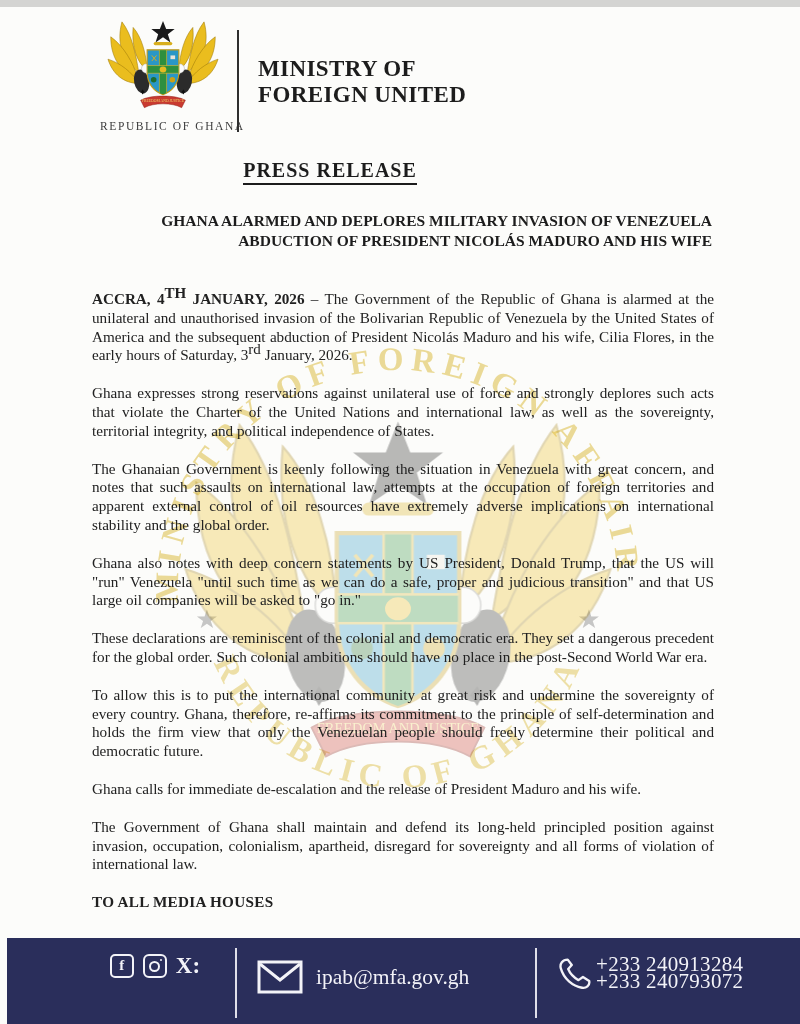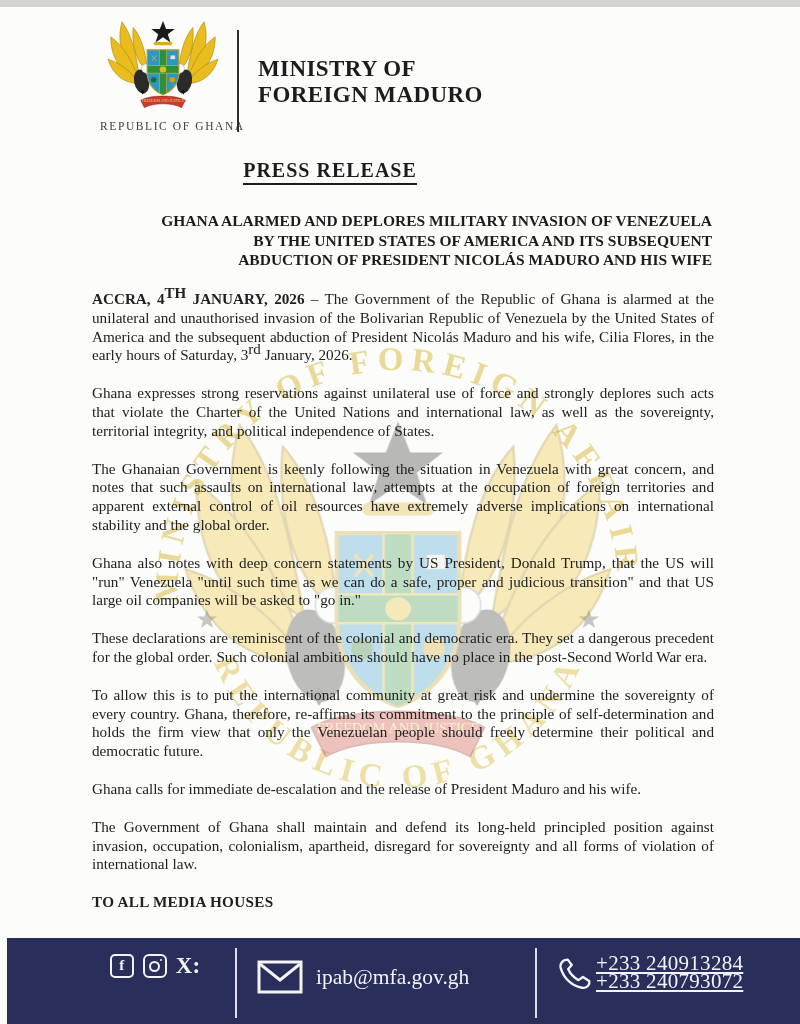--- a/index.html
+++ b/index.html
@@ -50,21 +50,21 @@
   }
   .ig-icon { position:relative; width:20px; height:20px; border:2px solid #f3f3f8; border-radius:6px; }
   .ig-lens { position:absolute; left:4.5px; top:4.5px; width:7px; height:7px; border:2px solid #f3f3f8; border-radius:50%; }
   .ig-dot { position:absolute; right:2.5px; top:2.5px; width:2.5px; height:2.5px; background:#f3f3f8; border-radius:50%; }
   .x-label { font-size:23px; font-weight:bold; }
   .social-handle { font-size:22px; margin-top:2px; white-space:nowrap; }
   .footer-divider { position:absolute; top:10px; width:2px; height:70px; background:rgba(243,243,248,0.9); }
   .divider-1 { left:228px; } .divider-2 { left:528px; }
   .footer-email { position:absolute; left:250px; top:22px; display:flex; align-items:center; gap:13px; }
   .email-text { font-size:21.5px; white-space:nowrap; }
-  .footer-phone { position:absolute; left:550px; top:17px; display:flex; gap:5px;text-decoration:underline; }
+  .footer-phone { position:absolute; left:550px; top:17px; display:flex; align-items:center; gap:5px; }
   .phone-lines { font-size:21px; line-height:17.5px; letter-spacing:0.3px; white-space:nowrap; }
 </style>
 </head>
 <body>
 
 <svg width="0" height="0" style="position:absolute" aria-hidden="true">
   <defs>
     <g id="ghana-coa-g">
 
       <polygon points="60,1 63.4,9.6 72.5,9.6 65.2,15.2 68,24 60,18.6 52,24 54.8,15.2 47.5,9.6 56.6,9.6" fill="#1a1a1a"></polygon>
@@ -140,29 +140,28 @@
 
   <div class="logo-block">
     <svg viewBox="0 0 120 104" width="112" height="97">
       <use href="#ghana-coa-g"></use>
     </svg>
     <div class="logo-caption">REPUBLIC OF GHANA</div>
   </div>
   <div class="header-divider"></div>
   <div class="ministry-name">
     <div>MINISTRY OF</div>
-    <div>FOREIGN MADURO</div>
+    <div>FOREIGN UNITED</div>
   </div>
 
   <div class="pr-heading">
     <span>PRESS RELEASE</span>
   </div>
   <div class="release-title">
     <div>GHANA ALARMED AND DEPLORES MILITARY INVASION OF VENEZUELA</div>
-    <div>BY THE UNITED STATES OF AMERICA AND ITS SUBSEQUENT</div>
     <div>ABDUCTION OF PRESIDENT NICOLÁS MADURO AND HIS WIFE</div>
   </div>
 
   <div class="body-text">
     <p><b><span>ACCRA, 4</span><sup>TH</sup><span> JANUARY, 2026</span></b><span> – The Government of the Republic of Ghana is alarmed at the unilateral and unauthorised invasion of the Bolivarian Republic of Venezuela by the United States of America and the subsequent abduction of President Nicolás Maduro and his wife, Cilia Flores, in the early hours of Saturday, 3</span><sup>rd</sup><span> January, 2026.</span></p>
     <p>Ghana expresses strong reservations against unilateral use of force and strongly deplores such acts that violate the Charter of the United Nations and international law, as well as the sovereignty, territorial integrity, and political independence of States.</p>
     <p>The Ghanaian Government is keenly following the situation in Venezuela with great concern, and notes that such assaults on international law, attempts at the occupation of foreign territories and apparent external control of oil resources have extremely adverse implications on international stability and the global order.</p>
     <p>Ghana also notes with deep concern statements by US President, Donald Trump, that the US will "run" Venezuela "until such time as we can do a safe, proper and judicious transition" and that US large oil companies will be asked to "go in."</p>
     <p>These declarations are reminiscent of the colonial and democratic era. They set a dangerous precedent for the global order. Such colonial ambitions should have no place in the post-Second World War era.</p>
     <p>To allow this is to put the international community at great risk and undermine the sovereignty of every country. Ghana, therefore, re-affirms its commitment to the principle of self-determination and holds the firm view that only the Venezuelan people should freely determine their political and democratic future.</p>

